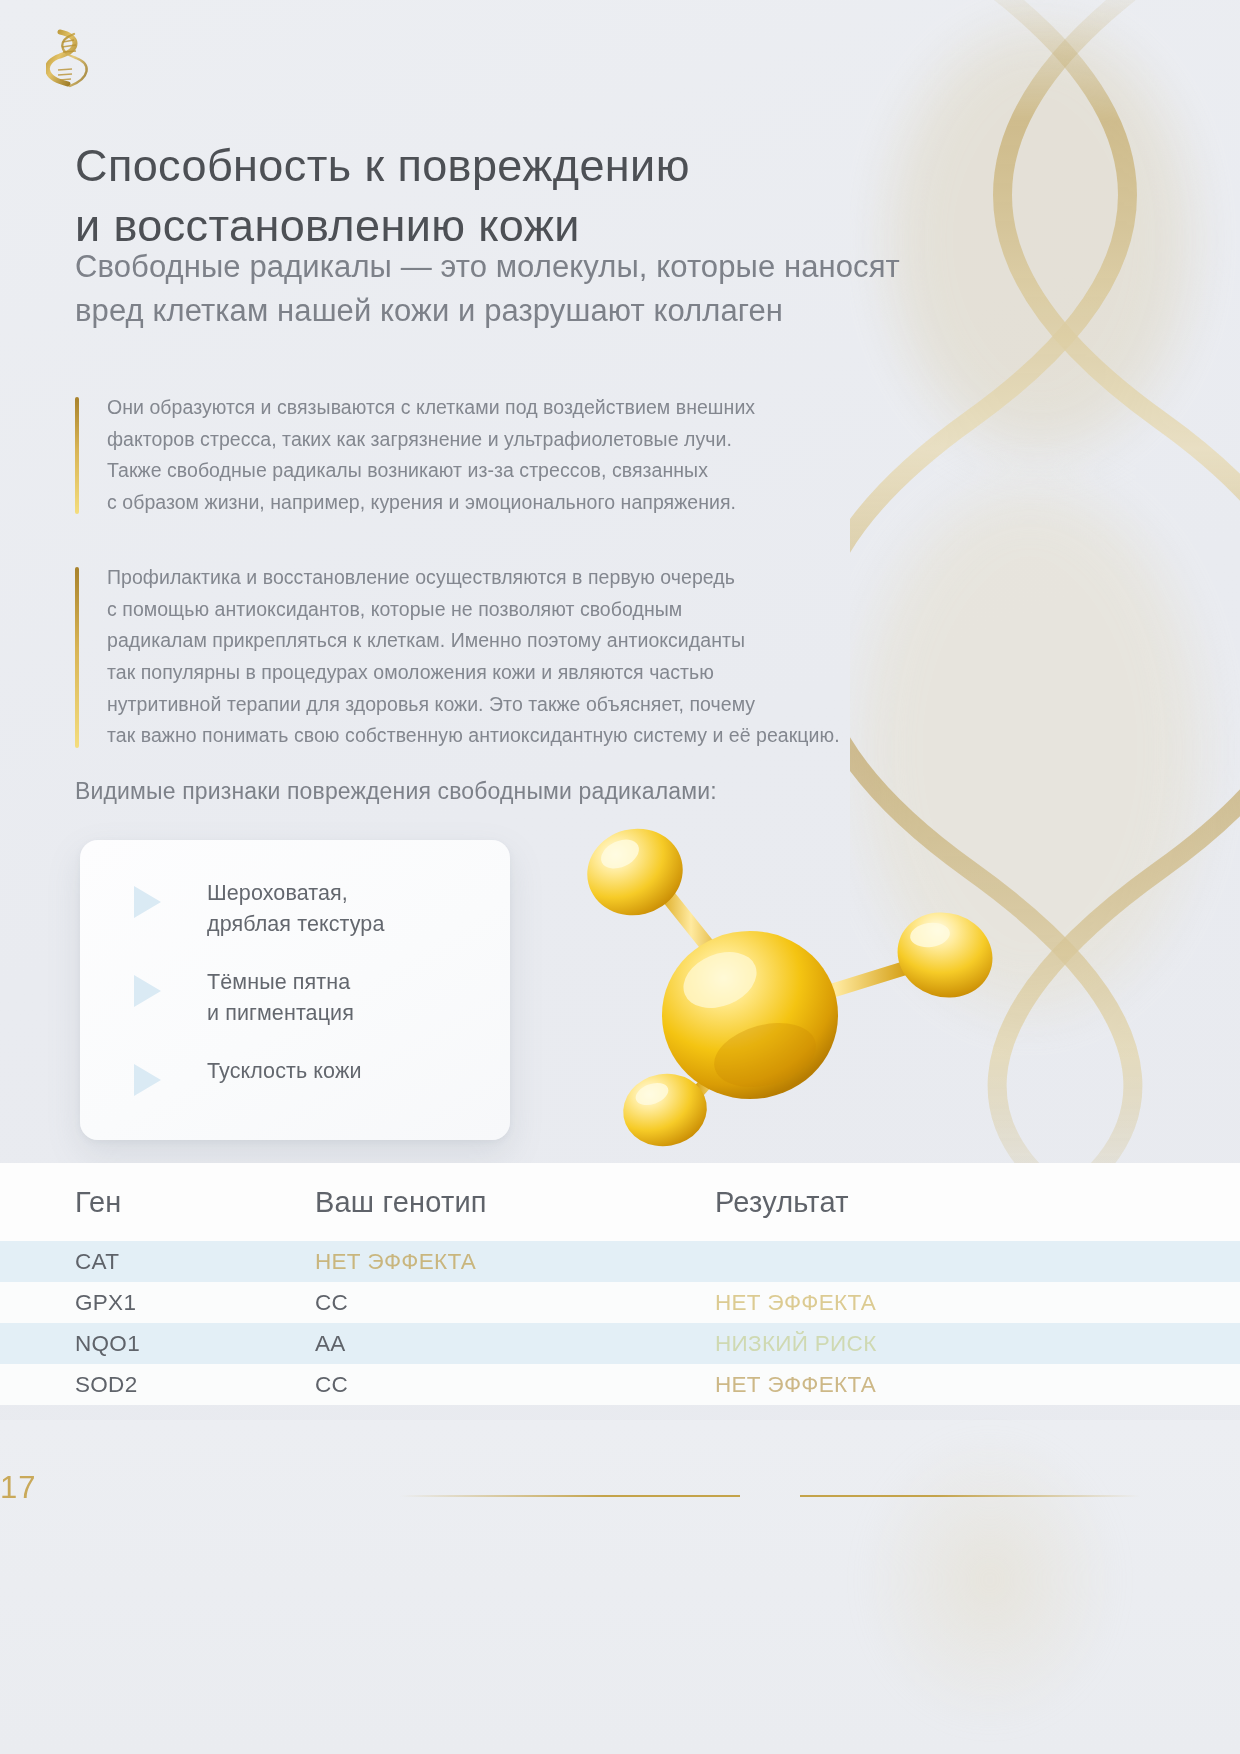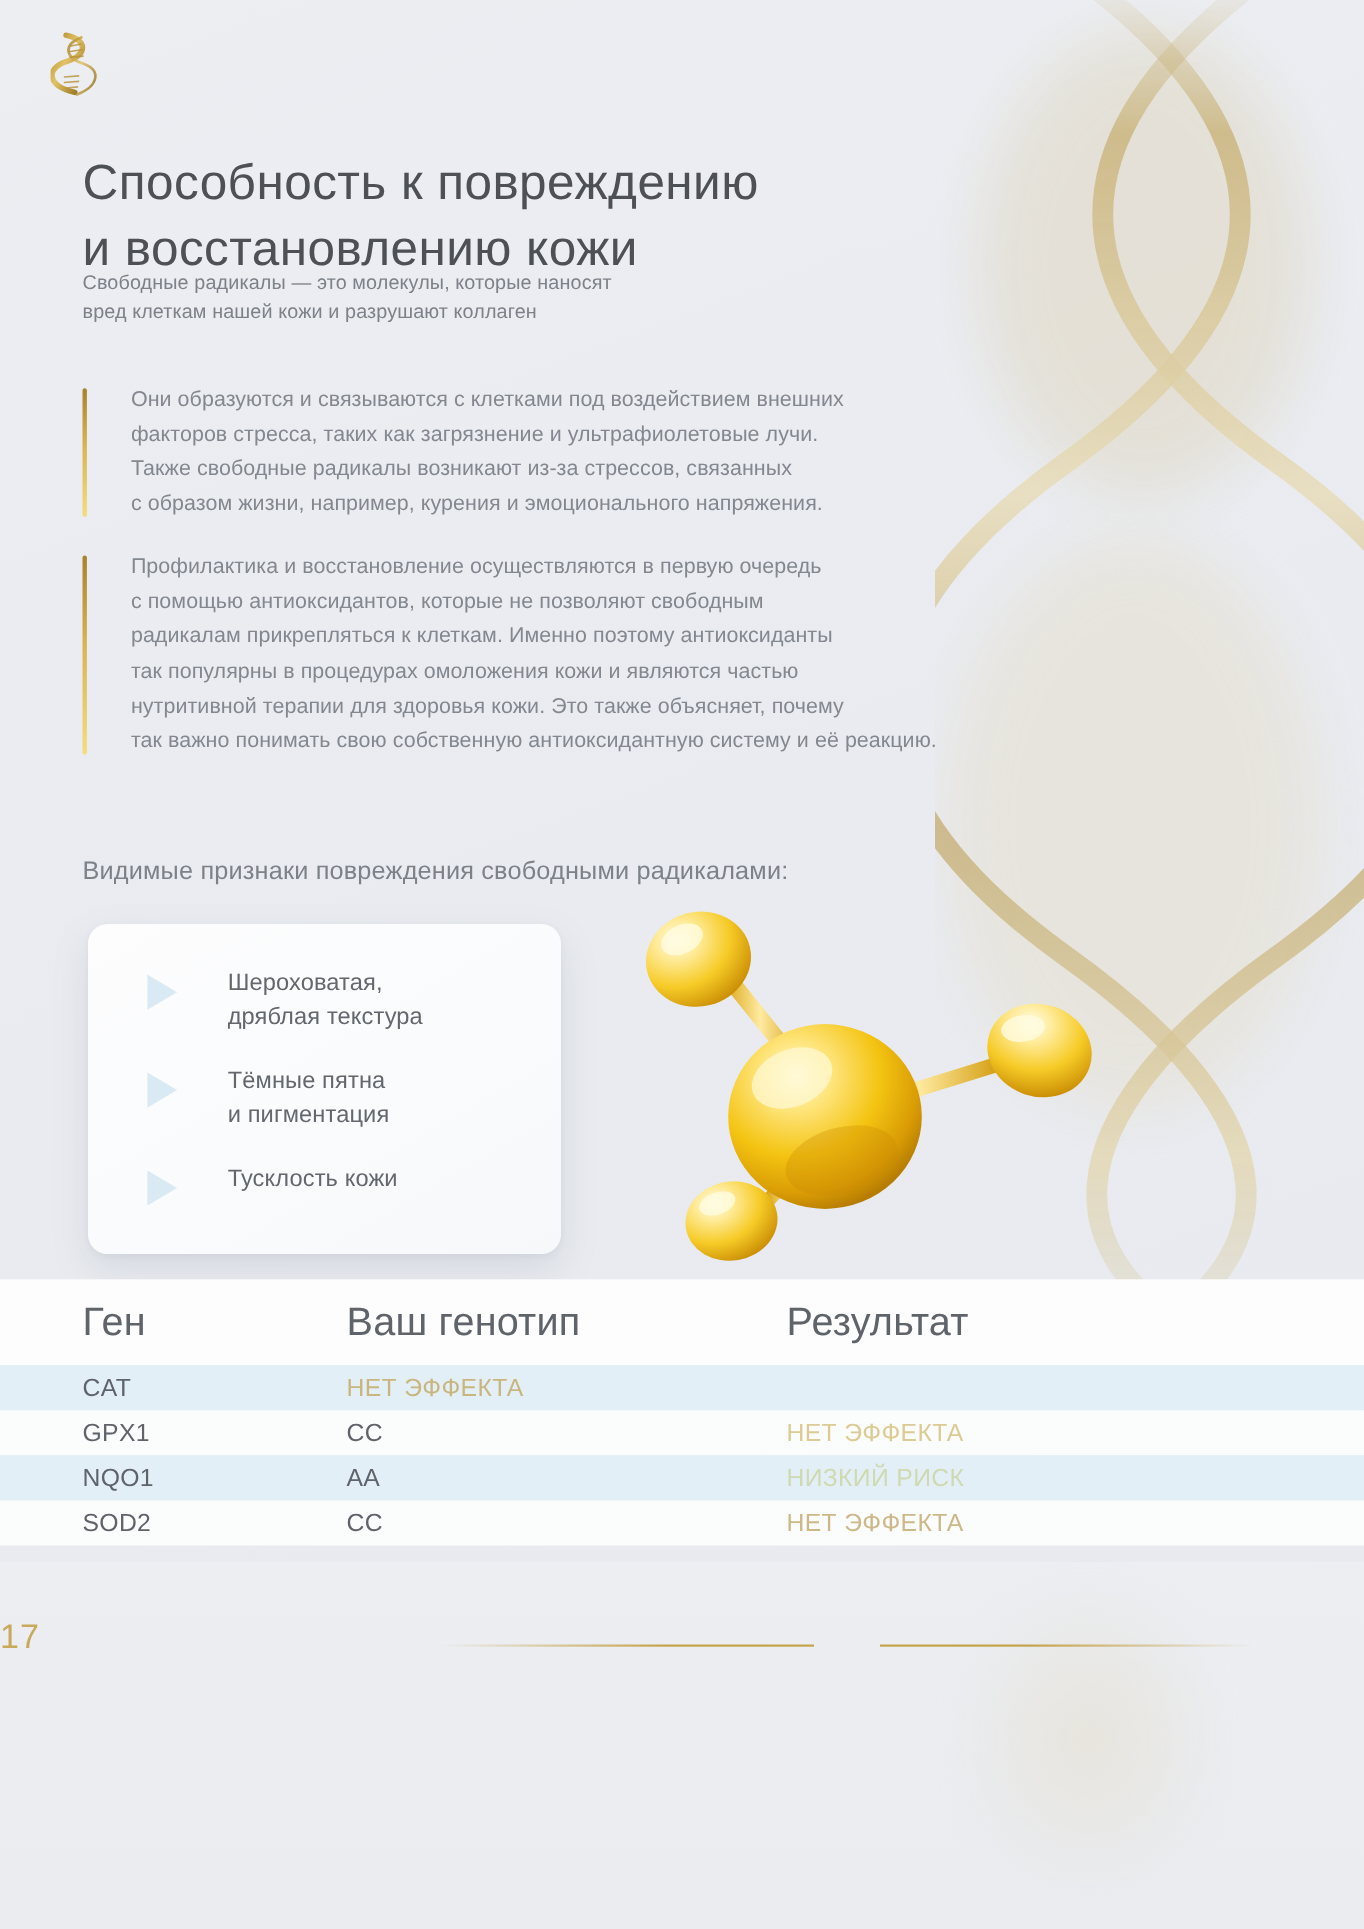--- a/index.html
+++ b/index.html
@@ -39,27 +39,27 @@
     position: absolute; left: 75px; top: 104px;
     width: 880px;
     font-size: 45px; line-height: 1.34;
     font-weight: 300; letter-spacing: .4px;
     color: #4d5055;
     margin-top: 32px;
   }
   .subtitle {
     position: absolute; left: 75px; top: 245px;
     width: 880px;
-    font-size: 18px; line-height: 1.42;
+    font-size: 31px; line-height: 1.42;
     font-weight: 300; letter-spacing: .1px;
     color: #7d8189;
   }
 
   .blocks { position: absolute; left: 75px; top: 348px; width: 862px; }
-  .block { position: relative; padding-left: 44px; margin-bottom: 26px; }
+  .block { position: relative; padding-left: 32px; margin-bottom: 26px; margin-top: 44px; }
   .block:last-child { margin-bottom: 0; }
   .block .bar {
     position: absolute; left: 0; top: 5px; bottom: 4px; width: 4px;
     background: linear-gradient(180deg, #a8822c 0%, #d8b455 45%, #f4dd7e 100%);
     border-radius: 2px;
   }
   .block p {
     font-size: 19.5px; line-height: 1.62;
     font-weight: 300; letter-spacing: .05px;
     color: #83878f;
@@ -100,21 +100,21 @@
   .molecule { position: absolute; left: 560px; top: 820px; width: 470px; height: 340px; }
 
   
   .table-wrap {
     position: absolute; left: 0; top: 1163px; width: 1240px;
   }
   .t-head {
     height: 78px; background: #fdfdfd;
     display: flex; align-items: center;
   }
-  .t-head .c { font-size: 36px; font-weight: 300; color: #5f636a; letter-spacing: .2px; }
+  .t-head .c { font-size: 29px; font-weight: 300; color: #5f636a; letter-spacing: .2px; }
   .t-row { height: 41px; display: flex; align-items: center; }
   .t-row.alt { background: #e3eff6; justify-content: center; }
   .t-row.plain { background: #fbfcfc; }
   .c1 { width: 315px; padding-left: 75px; }
   .c2 { width: 400px; }
   .c3 { flex: 1; }
   .t-row .c { font-size: 22.5px; font-weight: 300; letter-spacing: .3px; color: #5f636a; }
   .res { letter-spacing: .6px; }
 
   

